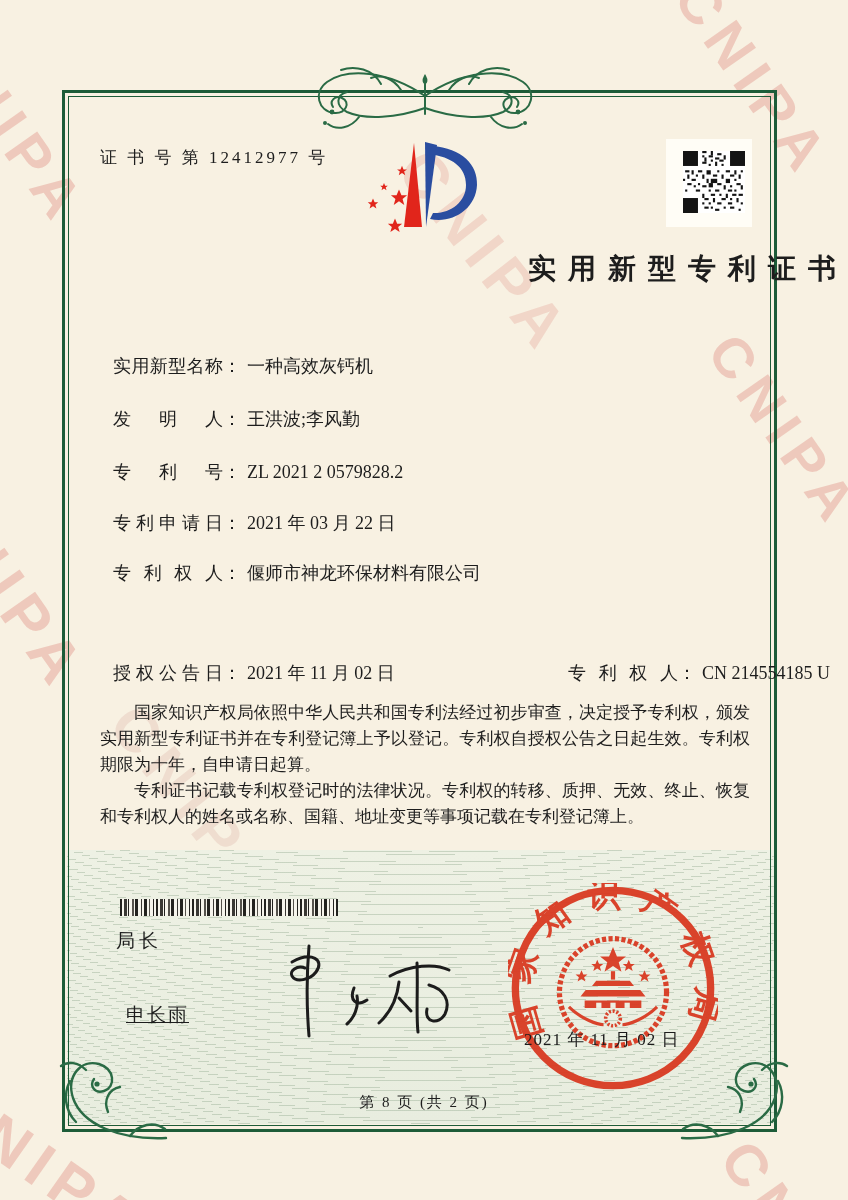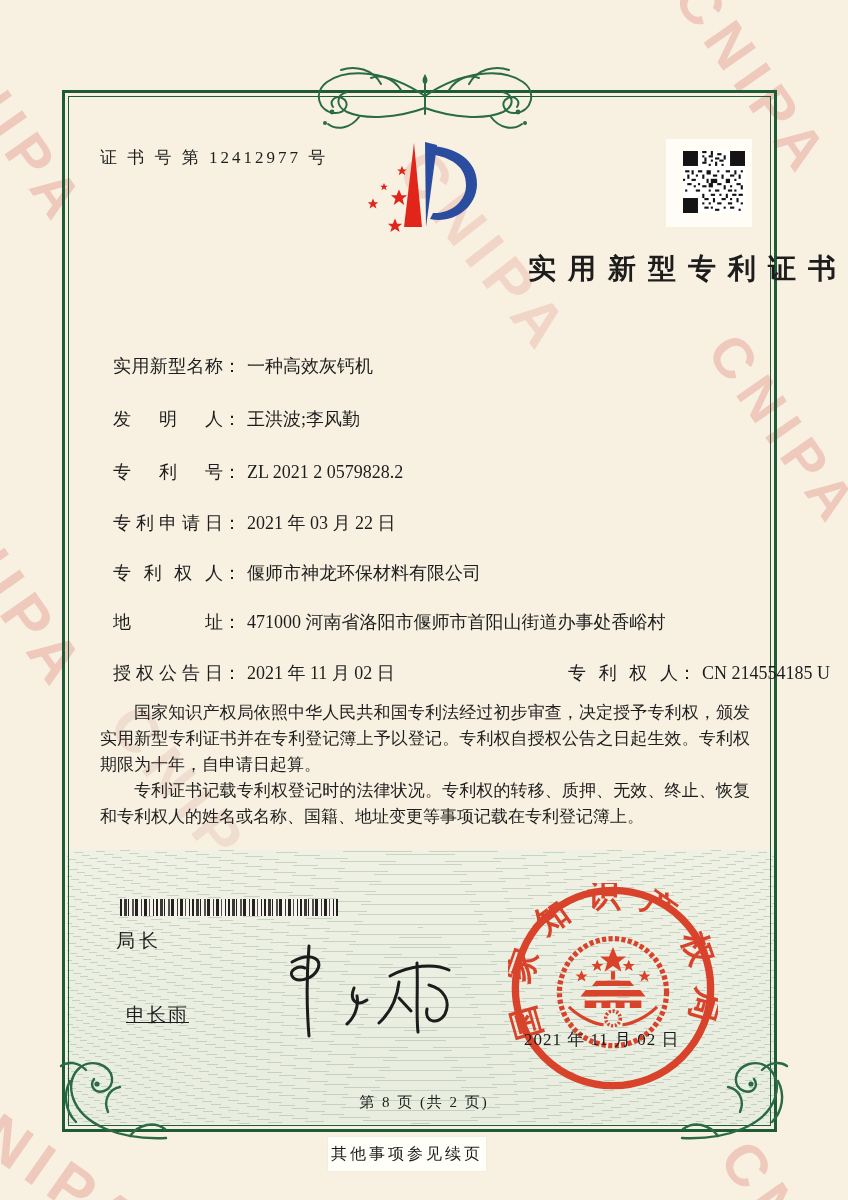--- a/index.html
+++ b/index.html
@@ -218,23 +218,20 @@
   </div>
   <div class="frow" style="top:460px;">
     <span class="flabel">专利号</span><span class="fcolon">：</span><span>ZL 2021 2 0579828.2</span>
   </div>
   <div class="frow" style="top:511px;">
     <span class="flabel">专利申请日</span><span class="fcolon">：</span><span>2021 年 03 月 22 日</span>
   </div>
   <div class="frow" style="top:561px;">
     <span class="flabel">专利权人</span><span class="fcolon">：</span><span>偃师市神龙环保材料有限公司</span>
   </div>
-  <div class="frow" style="top:610px;">
-    <span class="flabel">地址</span><span class="fcolon">：</span><span>471000 河南省洛阳市偃师市首阳山街道办事处香峪村</span>
-  </div>
   <div class="frow" style="top:661px;width:660px;">
     <span class="flabel">授权公告日</span><span class="fcolon">：</span><span>2021 年 11 月 02 日</span>
     <span class="fright">
       <span class="flabel">专利权人</span><span class="fcolon">：</span><span>CN 214554185 U</span>
     </span>
   </div>
 
   <div class="paras">
     <p>国家知识产权局依照中华人民共和国专利法经过初步审查，决定授予专利权，颁发实用新型专利证书并在专利登记簿上予以登记。专利权自授权公告之日起生效。专利权期限为十年，自申请日起算。</p>
     <p>专利证书记载专利权登记时的法律状况。专利权的转移、质押、无效、终止、恢复和专利权人的姓名或名称、国籍、地址变更等事项记载在专利登记簿上。</p>
@@ -283,15 +280,14 @@
         <rect x="11" y="10" width="5" height="5"></rect>
       </g>
       <circle cx="0" cy="25" r="7" fill="none" stroke="#d93a22" stroke-width="3.4" stroke-dasharray="2 1.6"></circle>
       <path d="M-42,14 C-30,26 -14,31 -9,31" fill="none" stroke="#d93a22" stroke-width="3"></path>
       <path d="M42,14 C30,26 14,31 9,31" fill="none" stroke="#d93a22" stroke-width="3"></path>
     </g>
   </svg>
   <div class="seal-date">2021 年 11 月 02 日</div>
 
   <div class="pageinfo">第 8 页 (共 2 页)</div>
-  <div class="note">其他事项参见续页</div>
 
 </div>
 
 </body></html>

